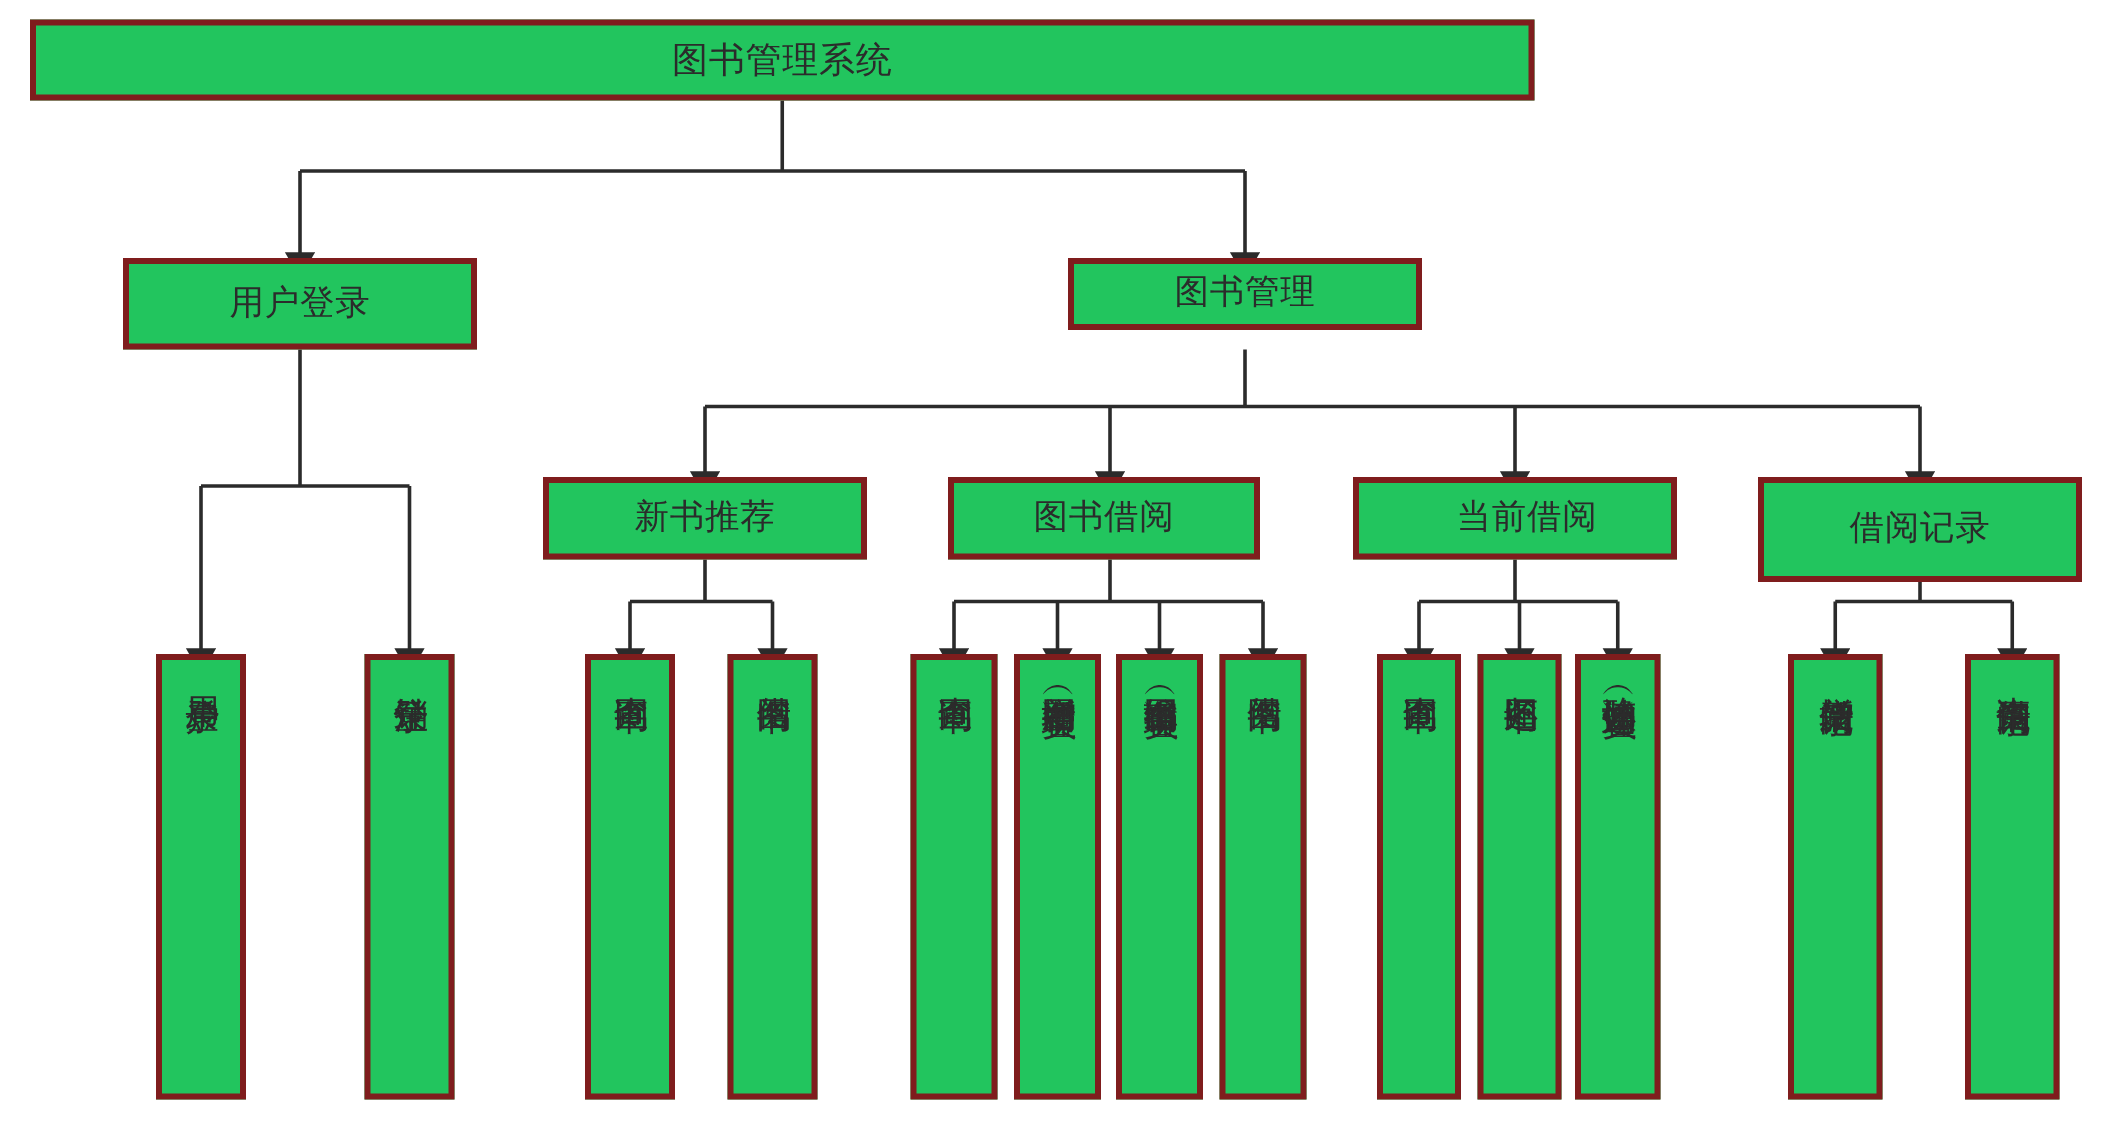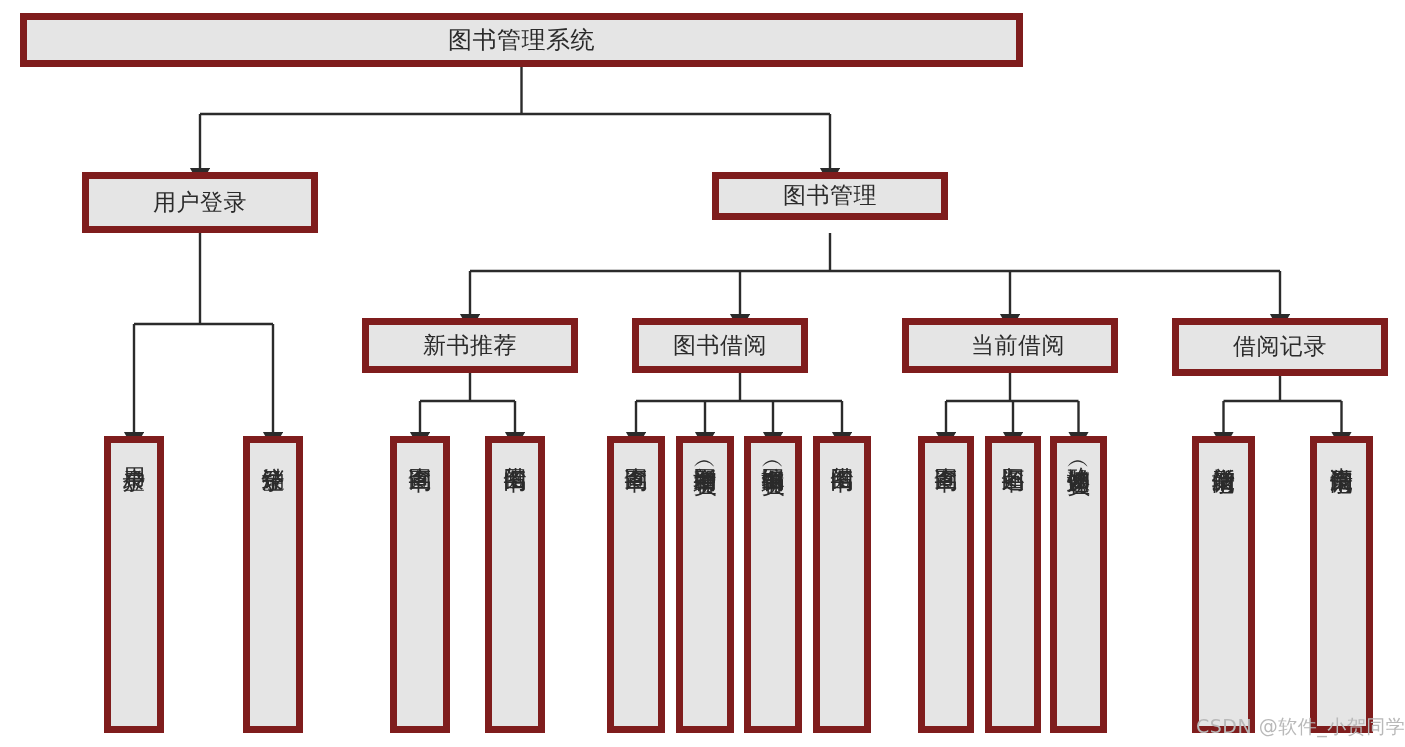--- a/index.html
+++ b/index.html
@@ -23,22 +23,22 @@
   svg.edges {
     position: absolute;
     left: 0;
     top: 0;
     width: 1405px;
     height: 747px;
   }
   .node {
     position: absolute;
     box-sizing: border-box;
-    border: 7px solid #7f1d1d;
-    background: #e5e5e5;
+    border: 4px solid #7f1d1d;
+    background: #22c55e;
     display: flex;
     align-items: center;
     justify-content: center;
     color: #2b2b2b;
   }
   .node .label {
     display: block;
     text-align: center;
     line-height: 1.12;
     color: #2b2b2b;
@@ -123,27 +123,27 @@
       </div>
       <div class="node horizontal" style="left: 82px; top: 172px; width: 236px; height: 61px;">
         <span class="label">用户登录</span>
       </div>
       <div class="node horizontal" style="left: 712px; top: 172px; width: 236px; height: 48px;">
         <span class="label">图书管理</span>
       </div>
       <div class="node horizontal" style="left: 362px; top: 318px; width: 216px; height: 55px; align-items: center;">
         <span class="label">新书推荐</span>
       </div>
-      <div class="node horizontal" style="left: 632px; top: 318px; width: 176px; height: 55px;">
+      <div class="node horizontal" style="left: 632px; top: 318px; width: 208px; height: 55px;">
         <span class="label">图书借阅</span>
       </div>
       <div class="node horizontal" style="left: 902px; top: 318px; width: 216px; height: 55px; padding-left: 16px;">
         <span class="label">当前借阅</span>
       </div>
-      <div class="node horizontal" style="left: 1172px; top: 318px; width: 216px; height: 58px;">
+      <div class="node horizontal" style="left: 1172px; top: 318px; width: 216px; height: 70px;">
         <span class="label">借阅记录</span>
       </div>
       <div class="node vertical" style="left: 104px; top: 436px; width: 60px; height: 297px;">
         <span class="label">用户登录</span>
       </div>
       <div class="node vertical" style="left: 243px; top: 436px; width: 60px; height: 297px;">
         <span class="label">注销登录</span>
       </div>
       <div class="node vertical" style="left: 390px; top: 436px; width: 60px; height: 297px;">
         <span class="label">查询图书</span>
@@ -173,15 +173,14 @@
         <span class="label">确认归还（管理员）</span>
       </div>
       <div class="node vertical" style="left: 1192px; top: 436px; width: 63px; height: 297px;">
         <span class="label">新增借阅记录</span>
       </div>
       <div class="node vertical" style="left: 1310px; top: 436px; width: 63px; height: 297px;">
         <span class="label">查询借阅记录</span>
       </div>
     </div>
 
-  <div class="watermark" style="left: 1196px; top: 714px; color: rgb(185, 185, 185);">CSDN @软件_小贺同学</div>
 
 </div>
 
 </body></html>

